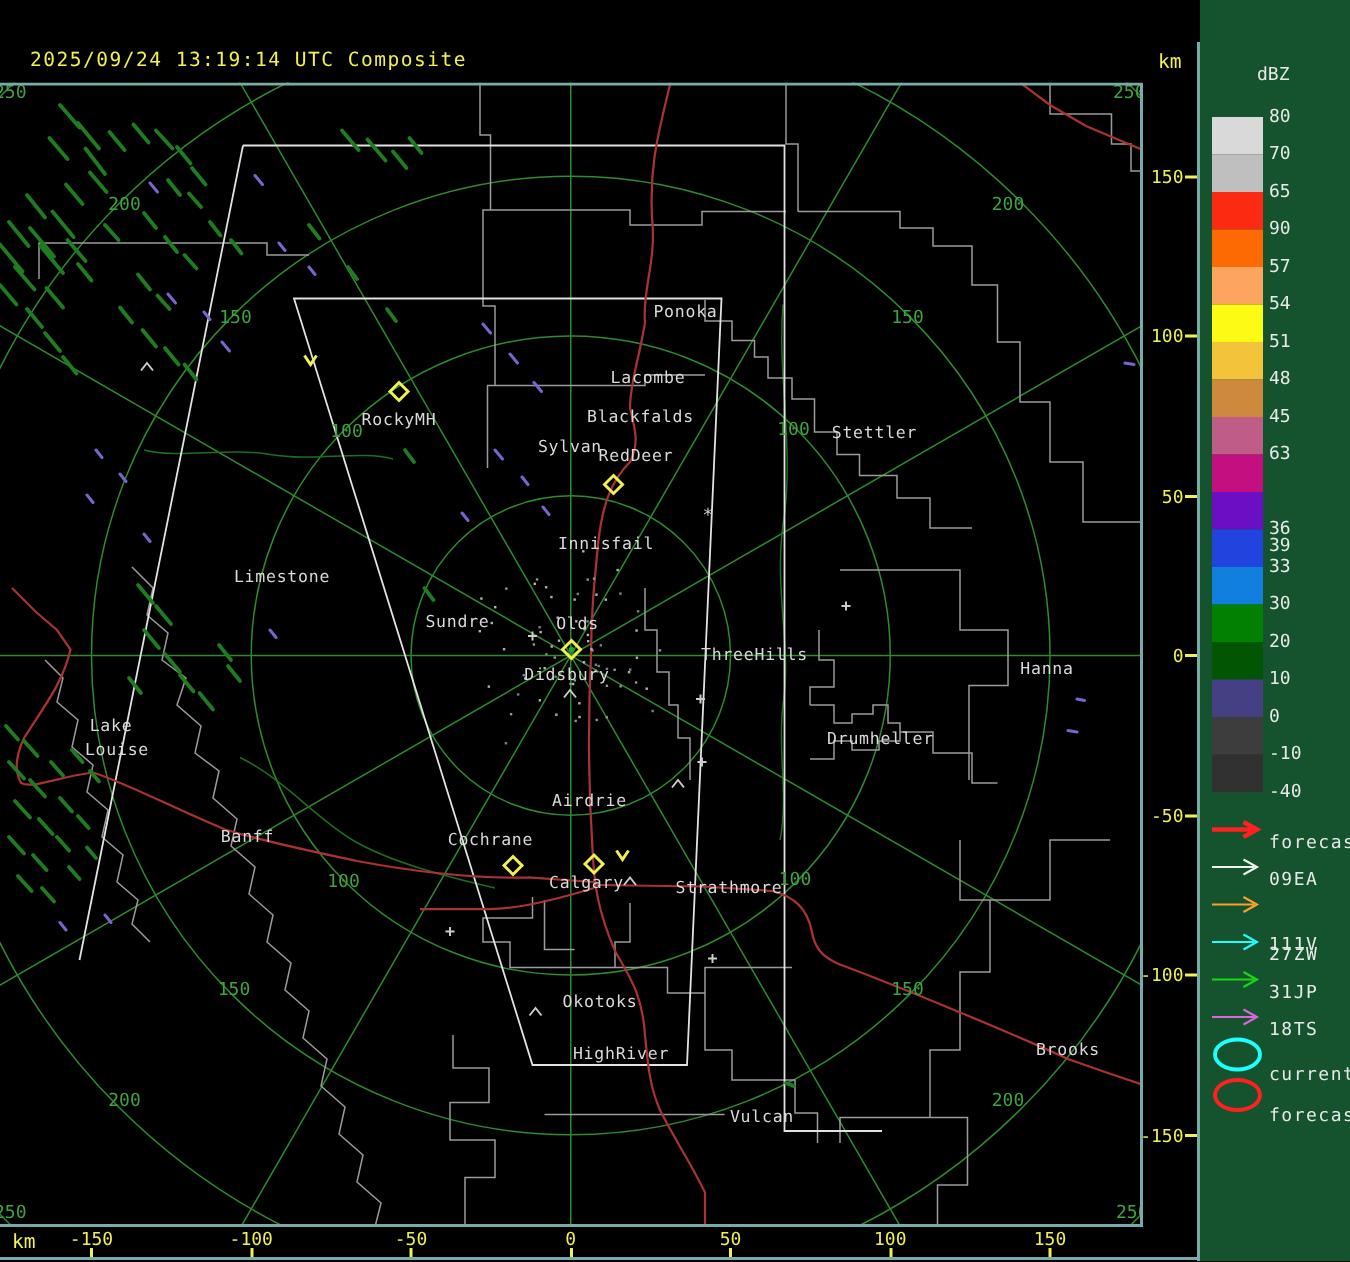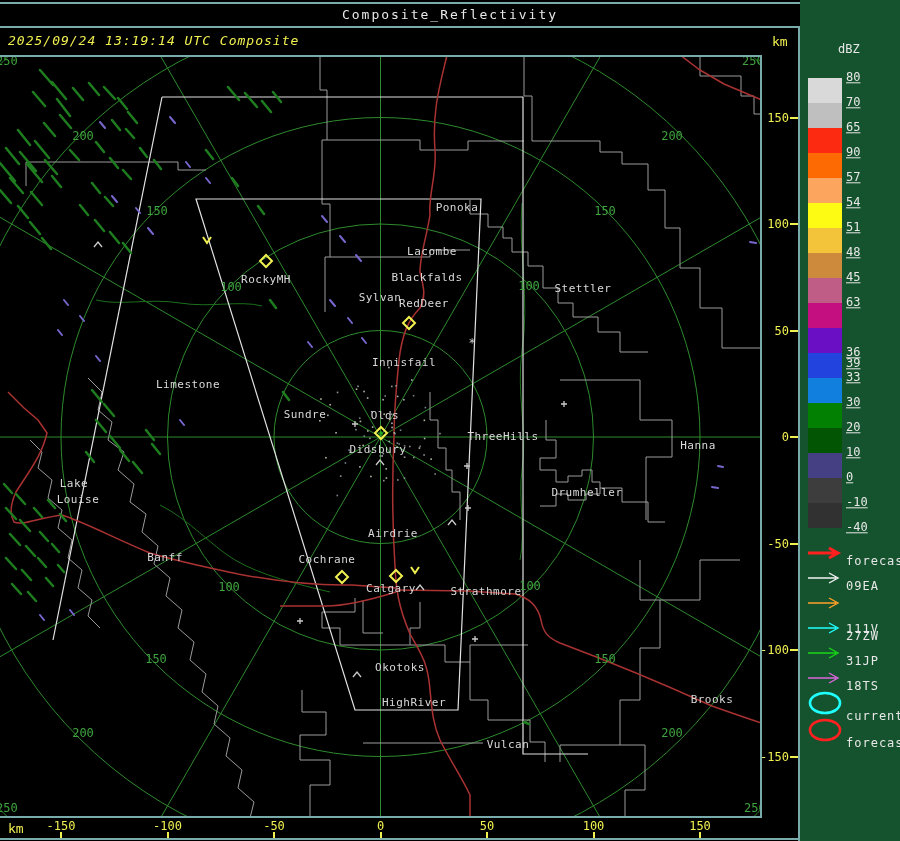--- a/index.html
+++ b/index.html
@@ -8,51 +8,46 @@
     position:relative; width:900px; height:841px; background:#000; overflow:hidden;
     font-family:"DejaVu Sans Mono","Liberation Mono",monospace; color:#d9d9d9;
   }
   .abs { position:absolute; }
   .rule { position:absolute; background:#7aabab; }
   #title-bar { left:0; top:0; width:900px; height:28px; }
   #window-title {
     position:absolute; left:0; top:7px; width:900px; text-align:center;
     font-size:13px; letter-spacing:2px; color:#e8e8e8; white-space:pre;
   }
-  #timestamp { left:8px; top:33px; font-size:13px; color:#f0f050; letter-spacing:1px; white-space:pre;font-style:italic; }
+  #timestamp { left:20px; top:33px; font-size:13px; color:#f0f050; letter-spacing:1px; white-space:pre; }
   #unit-right { left:772px; top:34px; font-size:13px; color:#f0f050; }
   #map-wrap { left:0; top:55px; width:762px; height:763px; }
   svg text { font-family:"DejaVu Sans Mono","Liberation Mono",monospace; }
   
   #right-axis { left:763px; top:55px; width:35px; height:763px; }
   .r-tick-label { position:absolute; right:9px; font-size:12px; color:#f0f050; transform:translateY(-50%); }
   .r-tick { position:absolute; right:0px; width:8px; height:2px; background:#f0f050; }
   
   #bottom-axis { left:0; top:818px; width:798px; height:20px; }
   #unit-bottom { position:absolute; left:8px; top:3px; font-size:13px; color:#f0f050; }
   .b-tick-label { position:absolute; top:1px; font-size:12px; color:#f0f050; transform:translateX(-50%); }
   .b-tick { position:absolute; top:14px; width:2px; height:6px; background:#f0f050; }
   
   #sidebar { left:800px; top:0; width:100px; height:841px; background:#14532d; }
   #colorbar-title { position:absolute; left:38px; top:42px; font-size:12px; color:#e8e8e8; }
   .cb-swatch { position:absolute; left:8px; width:34px; height:25px; }
-  .cb-label { position:absolute; left:46px; font-size:12px; color:#e8e8e8; transform:translateY(-55%); white-space:pre;text-decoration:underline; }
+  .cb-label { position:absolute; left:46px; font-size:12px; color:#e8e8e8; transform:translateY(-55%); white-space:pre; }
   .lg-label { position:absolute; left:46px; font-size:12px; color:#e8e8e8; transform:translateY(-50%); letter-spacing:1px; }
   .lg-icon { position:absolute; left:6px; }
 </style>
 </head>
 <body>
 
 <div id="app">
 
-  <div id="title-bar" class="abs">
-    <div class="rule" style="left:0;top:2px;width:900px;height:2px"></div>
-    <div id="window-title">Composite_Reflectivity</div>
-    <div class="rule" style="left:0;top:26px;width:900px;height:2px"></div>
-  </div>
 
   <div id="timestamp" class="abs">2025/09/24 13:19:14 UTC Composite</div>
   <div id="unit-right" class="abs">km</div>
 
   <div id="map-wrap" class="abs">
     <svg id="map-svg" width="762" height="763" viewBox="0 0 762 763" style="display:block;background:#000">
 
       <g id="g-radials">
           <line x1="-179.5" y1="382" x2="940.5" y2="382" stroke="#2e8b2e" stroke-width="1"></line>
           <line x1="-104.47422611928567" y1="102.00000000000006" x2="865.4742261192857" y2="662" stroke="#2e8b2e" stroke-width="1"></line>

